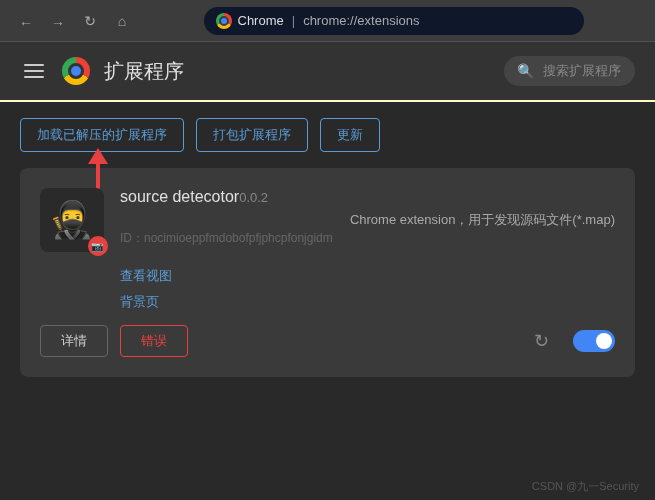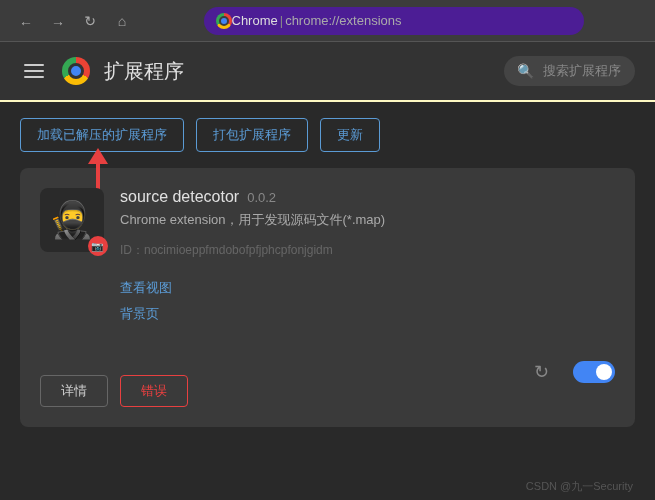--- a/index.html
+++ b/index.html
@@ -33,27 +33,27 @@
       border: none;
       background: transparent;
       color: #aaa;
       font-size: 14px;
       cursor: pointer;
       display: flex;
       align-items: center;
       justify-content: center;
     }
     .address-bar {
-      background: #4c1d95;
+      background: #0f172a;
       border-radius: 20px;
       height: 28px;
       display: flex;
       align-items: center;
       padding: 0 12px;
-      gap: 0;
+      gap: 6px;
       flex: 1;
       max-width: 380px;
       margin: 0 auto;
     }
     .chrome-logo {
       width: 16px;
       height: 16px;
       border-radius: 50%;
       background: conic-gradient(#ea4335 0deg 120deg, #fbbc05 120deg 240deg, #34a853 240deg 360deg);
       position: relative;
@@ -245,37 +245,37 @@
       justify-content: center;
       font-size: 11px;
       color: white;
     }
     .ext-info {
       flex: 1;
     }
     .ext-name-row {
       display: flex;
       align-items: baseline;
-      gap: 8px;
       margin-bottom: 4px;
     }
     .ext-name {
       color: #e0e0e0;
       font-size: 16px;
       font-weight: 500;
     }
     .ext-version {
       color: #888;
       font-size: 13px;
     }
     .ext-desc {
       color: #aaa;
       font-size: 13px;
       line-height: 1.5;
-      margin-bottom: 12px;
+      margin-bottom: 0;
+      text-align: right;
     }
     .ext-id {
       color: #666;
       font-size: 12px;
       margin-bottom: 20px;
     }
     .ext-links {
       display: flex;
       gap: 8px;
       flex-direction: column;
@@ -296,21 +296,20 @@
     }
     .action-btn {
       padding: 6px 20px;
       border-radius: 4px;
       border: 1.5px solid #666;
       background: transparent;
       color: #ccc;
       font-size: 13px;
       cursor: pointer;
       font-family: inherit;
-      margin-top: 38px;
     }
     .action-btn.error {
       border-color: #e84040;
       color: #e84040;
     }
     .spacer { flex: 1; }
     .refresh-icon {
       color: #888;
       font-size: 18px;
       cursor: pointer;
@@ -331,21 +330,21 @@
       width: 16px;
       height: 16px;
       background: white;
       border-radius: 50%;
     }
 
     
     .watermark {
       position: absolute;
       bottom: 6px;
-      right: 22px;
+      right: 16px;
       color: #555;
       font-size: 11px;
     }
   </style>
 </head>
 <body>
 
 <div class="browser-chrome">
   <div class="nav-buttons">
     <button class="nav-btn">←</button>

